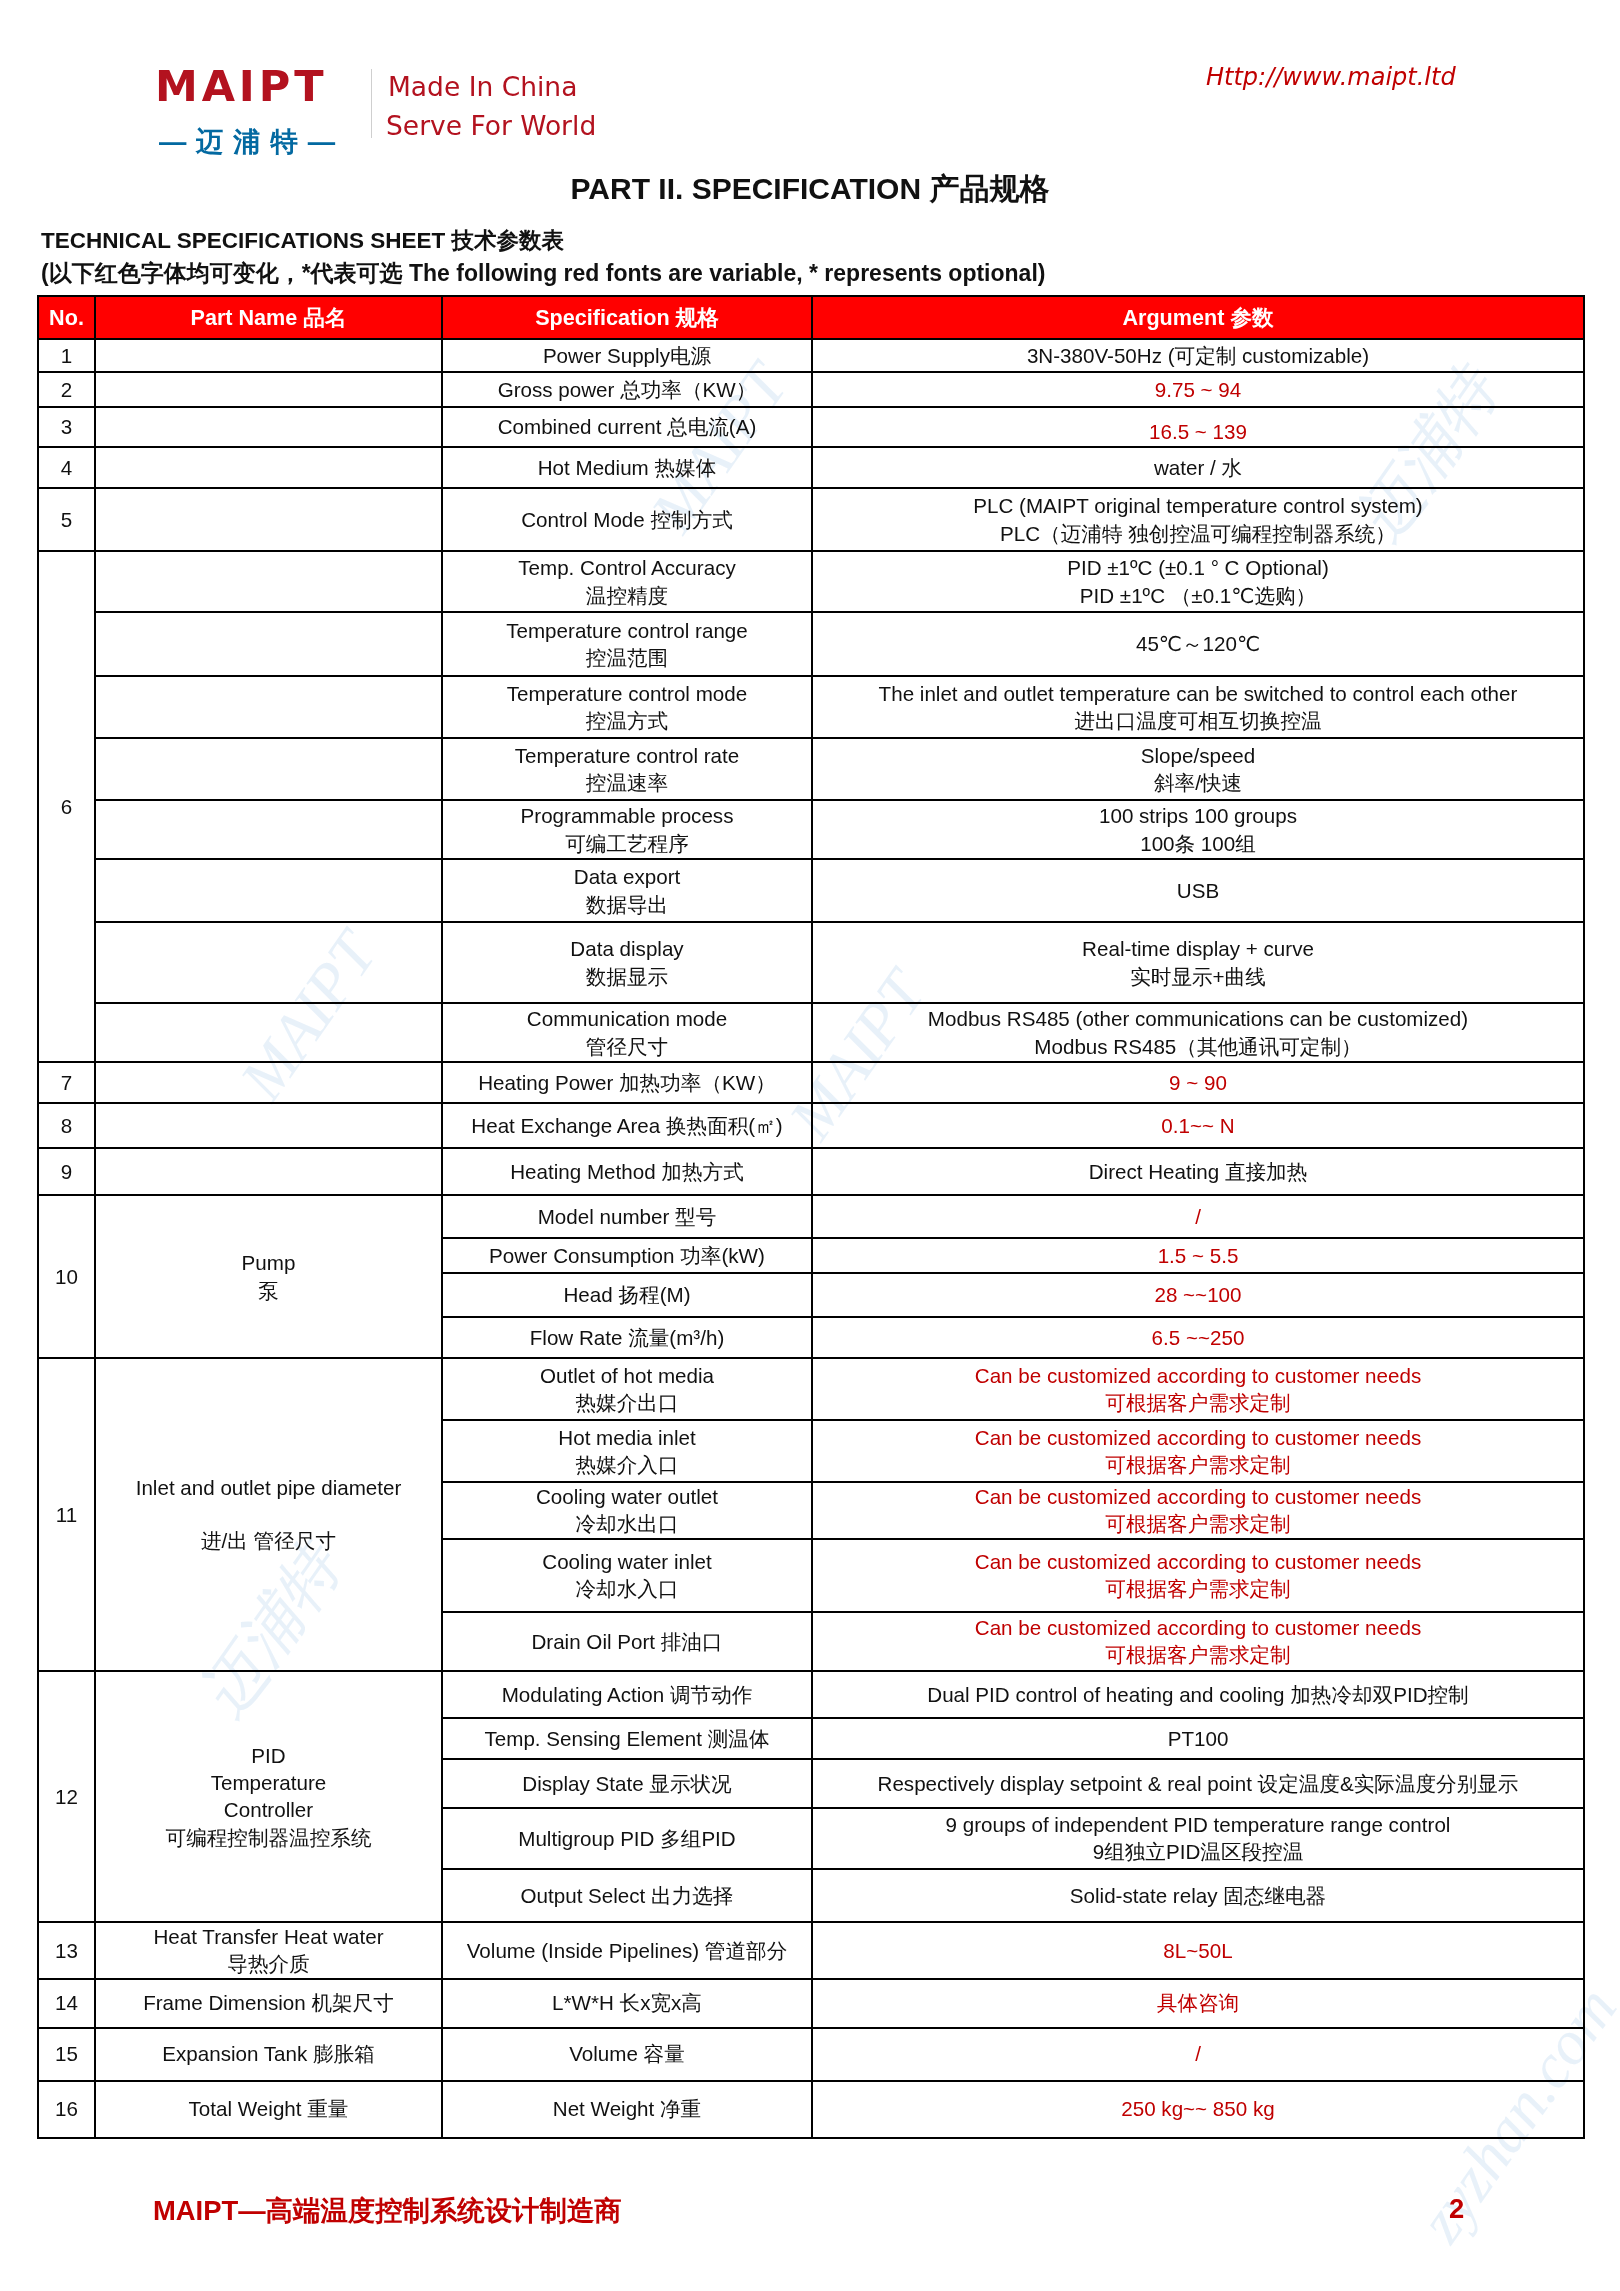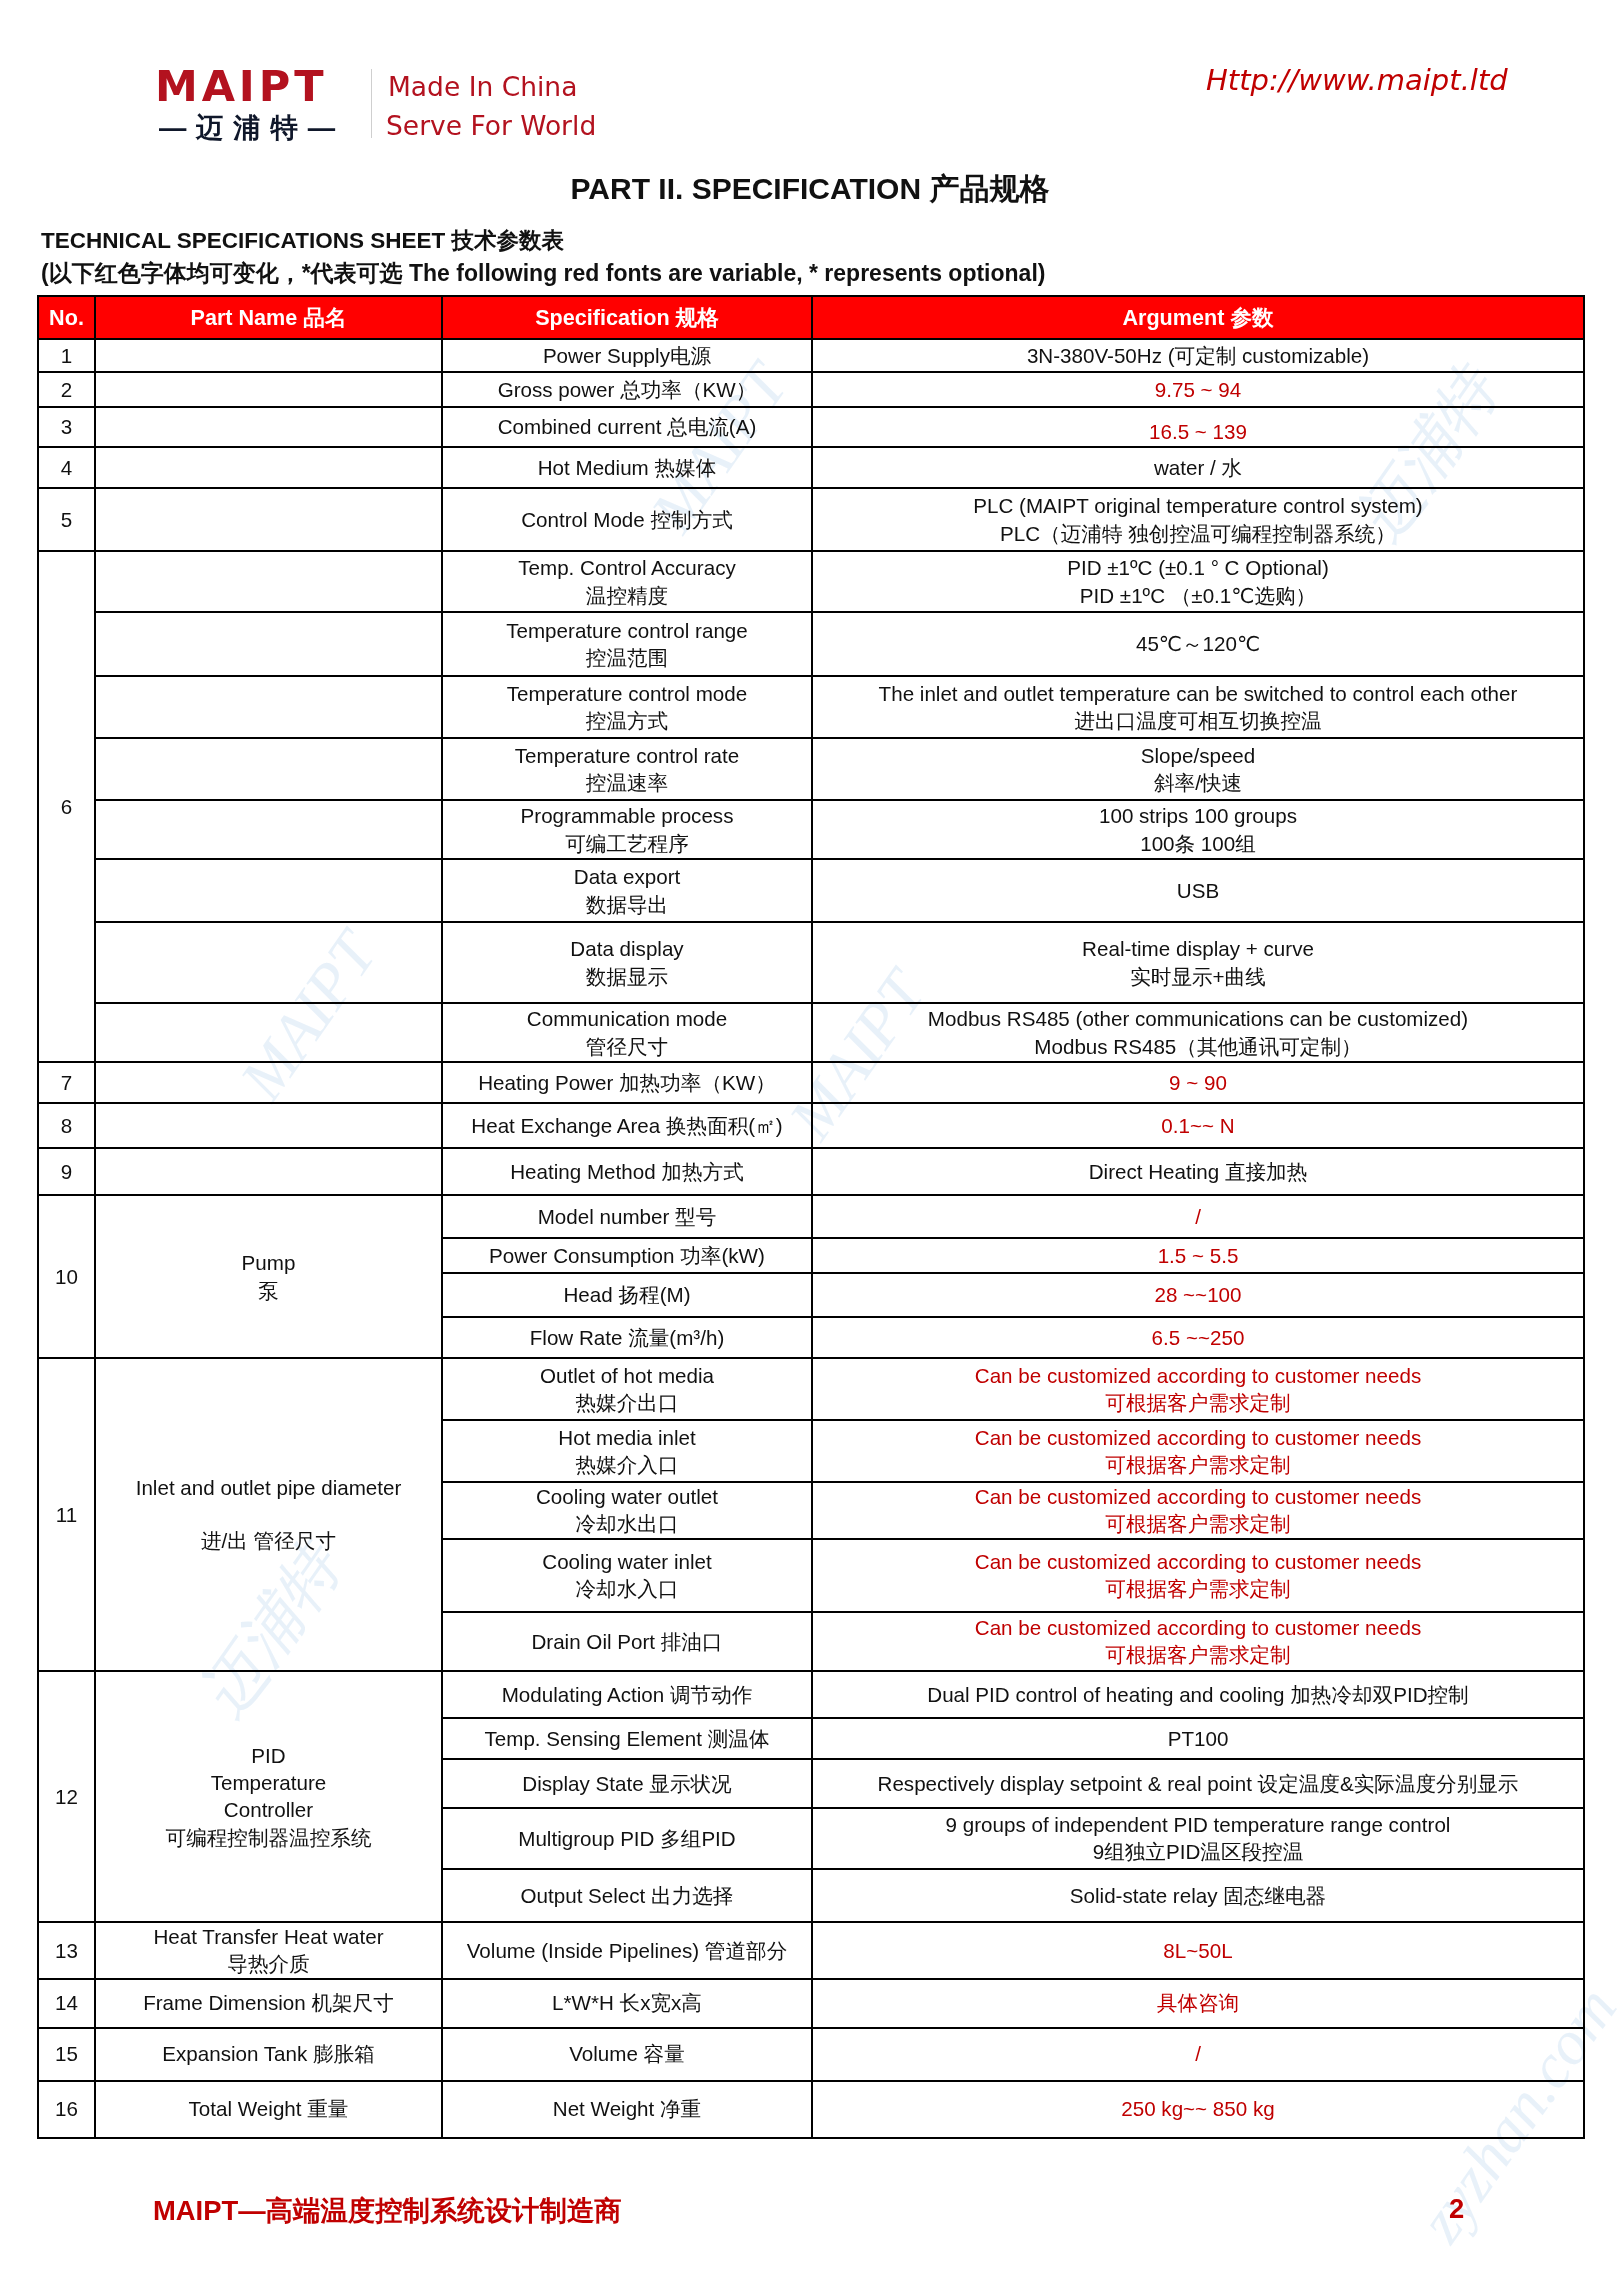--- a/index.html
+++ b/index.html
@@ -3,25 +3,25 @@
 <meta charset="utf-8">
 <style>
   html, body { margin:0; padding:0; background:#ffffff; }
   body { width:1620px; height:2292px; position:relative; overflow:hidden;
          font-family:"Liberation Sans", "DejaVu Sans", sans-serif; color:#111; }
   .wm { position:absolute; color:#d6e6f5; font-family:"Liberation Serif", serif; font-style:italic;
         font-size:63px; transform:rotate(-55deg); opacity:0.55; pointer-events:none; white-space:nowrap; }
   .logo { position:absolute; left:155px; top:61px; width:461px; height:88px; }
   .logo-main { position:absolute; left:0; top:0; font-weight:bold; font-size:43px; color:#b3121f;
                letter-spacing:3.9px; font-family:"DejaVu Sans", sans-serif; }
-  .logo-cn { position:absolute; left:3.9px; top:49px; font-size:27.4px; color:#0f172a; letter-spacing:9.8px; font-weight:bold; }
+  .logo-cn { position:absolute; left:3.9px; top:63px; font-size:27.4px; color:#0369a1; letter-spacing:9.8px; font-weight:bold; }
   .logo-div { position:absolute; left:216px; top:7.8px; width:1px; height:69px; background:#cfcfcf; }
   .logo-t1 { position:absolute; left:233px; top:9.8px; font-size:26.5px; color:#b3121f; font-family:"DejaVu Sans", sans-serif; }
   .logo-t2 { position:absolute; left:231px; top:49px; font-size:26.5px; color:#b3121f; font-family:"DejaVu Sans", sans-serif; }
-  .url { position:absolute; left:1206px; top:63px; font-size:29px; font-style:italic; color:#c00000; font-family:"DejaVu Sans", sans-serif; }
+  .url { position:absolute; left:1206px; top:63px; font-size:24px; font-style:italic; color:#c00000; font-family:"DejaVu Sans", sans-serif; }
   .title { position:absolute; left:0; width:1620px; top:169px; text-align:center; font-weight:bold; font-size:30px; }
   .sub1 { position:absolute; left:41px; top:225px; font-weight:bold; font-size:22.5px; }
   .sub2 { position:absolute; left:41px; top:258px; font-weight:bold; font-size:23px; }
   table.spec { position:absolute; left:37px; top:295px; width:1547px; border-collapse:collapse; table-layout:fixed;border-radius:17px; }
   table.spec td, table.spec th { border:2.9px solid #000; text-align:center; vertical-align:middle;
         font-size:20.6px; line-height:27.4px; padding:0 3.9px; }
   table.spec th { background:#ff0000; color:#fff; font-weight:bold; height:41px; font-size:21.6px; }
   .red { color:#c00000; }
   .footer-left { position:absolute; left:153px; top:2193px; font-size:27.4px; font-weight:bold; color:#c00000; }
   .footer-right { position:absolute; left:1449px; top:2193px; font-size:27.4px; font-weight:bold; color:#c00000; }

